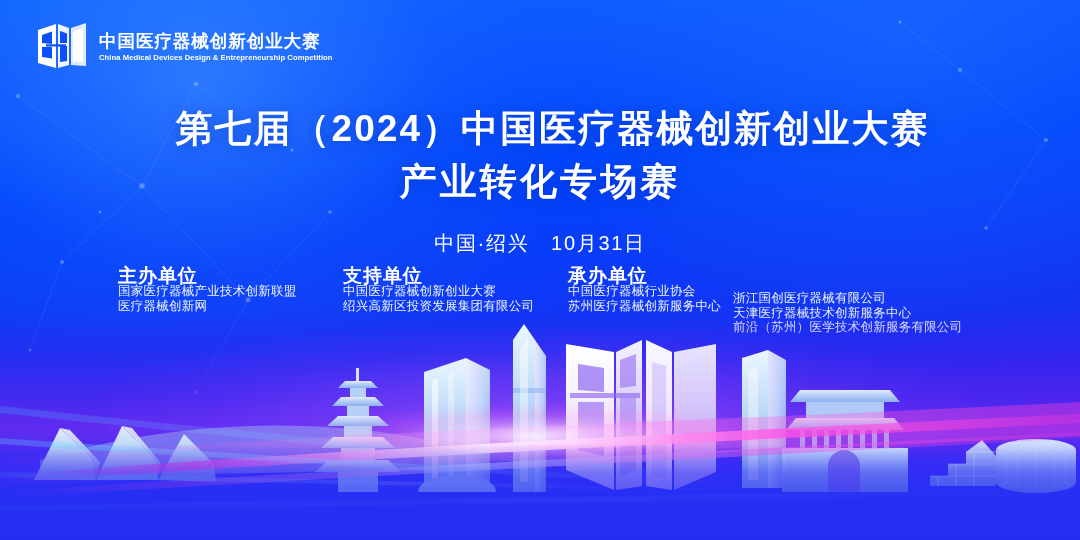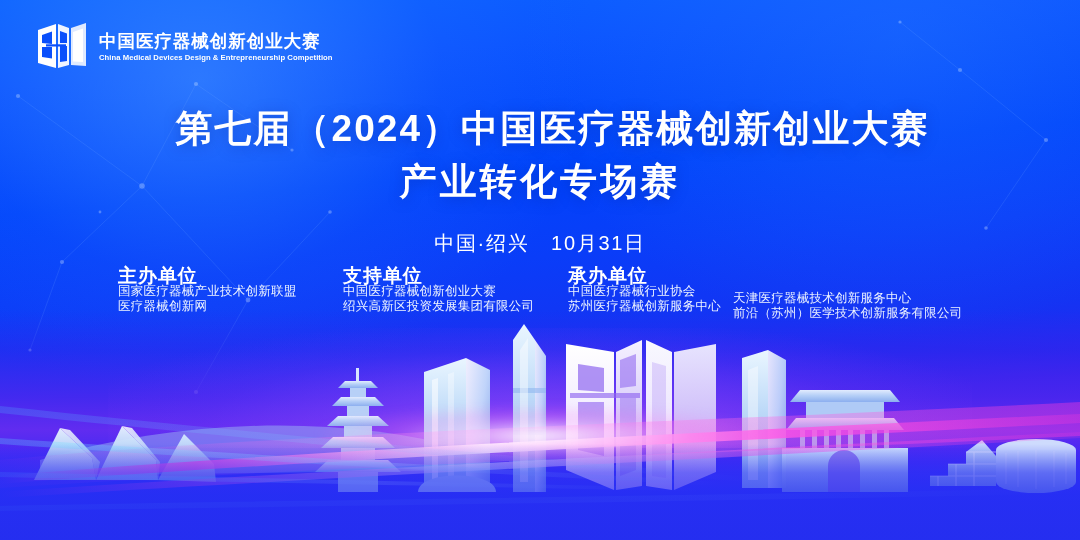--- a/index.html
+++ b/index.html
@@ -215,20 +215,21 @@
     </div>
 
     <div class="org-col col-3">
       <div class="org-head">承办单位</div>
       <div class="org-item">中国医疗器械行业协会</div>
       <div class="org-item">苏州医疗器械创新服务中心</div>
     </div>
 
     <div class="org-col col-4">
       <div class="org-spacer"></div>
+      <div class="org-item">浙江国创医疗器械有限公司</div>
       <div class="org-item">天津医疗器械技术创新服务中心</div>
       <div class="org-item">前沿（苏州）医学技术创新服务有限公司</div>
     </div>
 
   </div>
 
   <div class="scene">
     <div class="scene-bg"></div>
     <div class="haze"></div>
 

